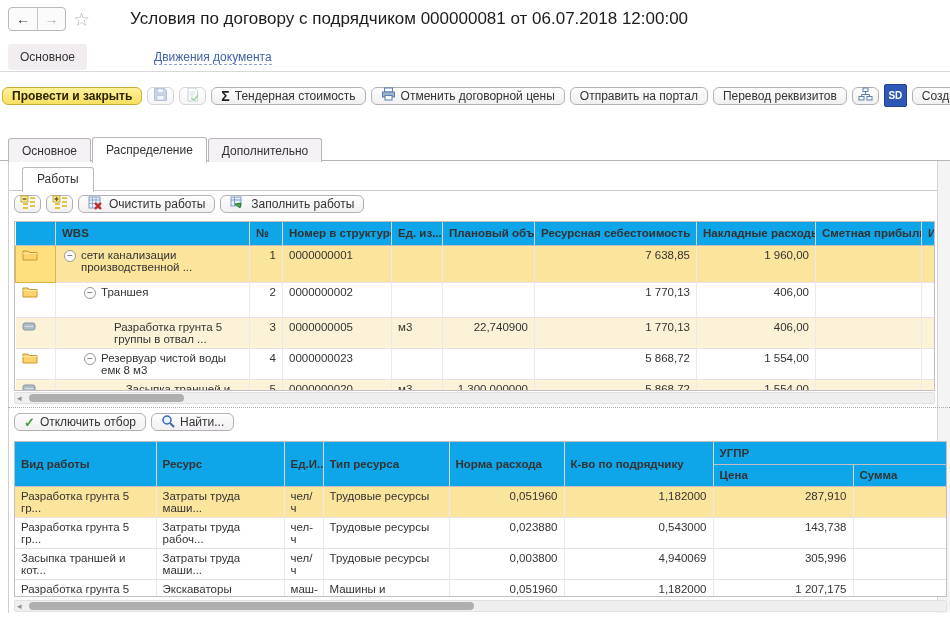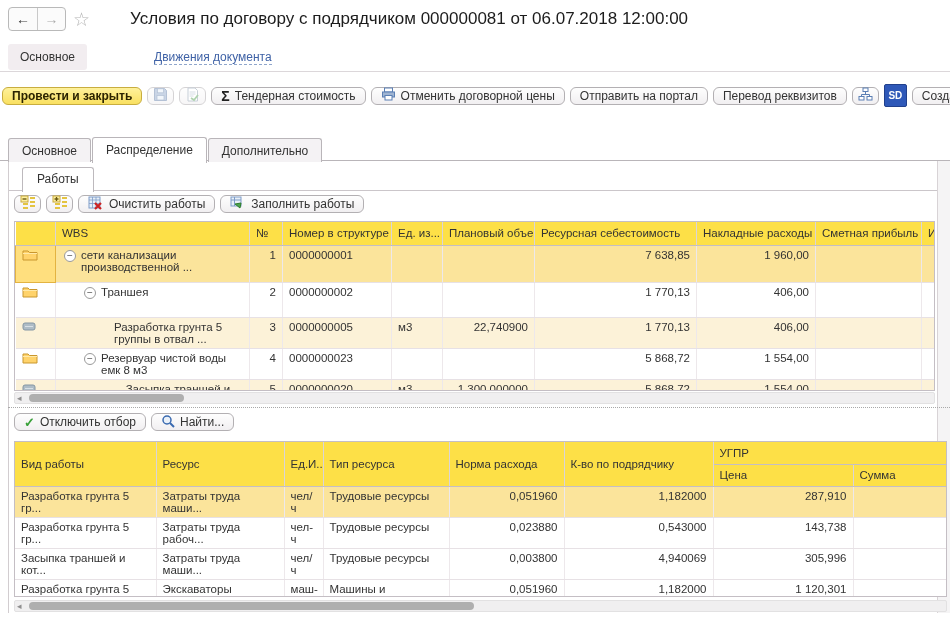--- a/index.html
+++ b/index.html
@@ -40,21 +40,21 @@
 
   
   .workstab { position:absolute; left:22px; top:167px; z-index:3; padding:4px 14px 6px; font-size:12px; background:#fff; border:1px solid #BDB9BD; border-bottom:none; border-radius:3px 3px 0 0; cursor:pointer; }
   .workline { position:absolute; left:9px; top:190px; width:928px; height:1px; background:#CBC6CA; z-index:1; }
 
   .treebar { position:absolute; left:14px; top:195px; display:flex; gap:5px; align-items:center; z-index:2; }
 
   
   .tbl-wrap { position:absolute; border:1px solid #C4BEC4; overflow:hidden; background:#fff; }
   table.grid { border-collapse:collapse; table-layout:fixed; font-size:11.5px; }
-  table.grid th { background:#fde047; font-weight:normal; text-align:left; padding:4px 6px; border-right:1px solid #DAD4D8; border-bottom:1px solid #C4BEC4; color:#333; overflow:hidden; white-space:nowrap; }
+  table.grid th { background:#0ea5e9; font-weight:bold; text-align:left; padding:4px 6px; border-right:1px solid #DAD4D8; border-bottom:1px solid #C4BEC4; color:#333; overflow:hidden; white-space:nowrap; }
   table.grid td { padding:3px 6px; vertical-align:top; border-right:1px solid #EDE8EB; border-bottom:1px solid #E7E1E5; overflow:hidden; }
   td.num, th.num { text-align:right; }
   tr.sel td { background:#FBE49B; }
   tr.tint td { background:#FCF2D8; }
   td.selmark { background:#FFDF7E !important; border:1px solid #E3B341 !important; }
 
   .wbs-inner { display:flex; gap:5px; }
   .expander { flex:none; width:12px; height:12px; margin-top:1px; border:1px solid #9a9a9a; border-radius:50%; background:#fff; font-size:10px; line-height:10px; text-align:center; color:#555; cursor:pointer; }
   .i0 { margin-left:2px; } .i1 { margin-left:22px; } .i2 { margin-left:52px;justify-content:flex-end; }
   .icn { display:inline-block; }
@@ -409,21 +409,21 @@
           <td class="num">305,996</td>
           <td class="num">1</td>
         </tr>
         <tr style="height:22px">
           <td>Разработка грунта 5 гр...</td>
           <td>Экскаваторы одноко...</td>
           <td>маш-ч</td>
           <td>Машины и механизмы</td>
           <td class="num">0,051960</td>
           <td class="num">1,182000</td>
-          <td class="num">1 120,301</td>
+          <td class="num">1 207,175</td>
           <td class="num">1</td>
         </tr>
 
       </tbody>
     </table>
   </div>
 
   <div class="hscroll" style="left:14px; top:600px; width:933px;">
     <span class="harrow">◂</span>
     <div class="hthumb" style="left:14px; width:445px;"></div>

